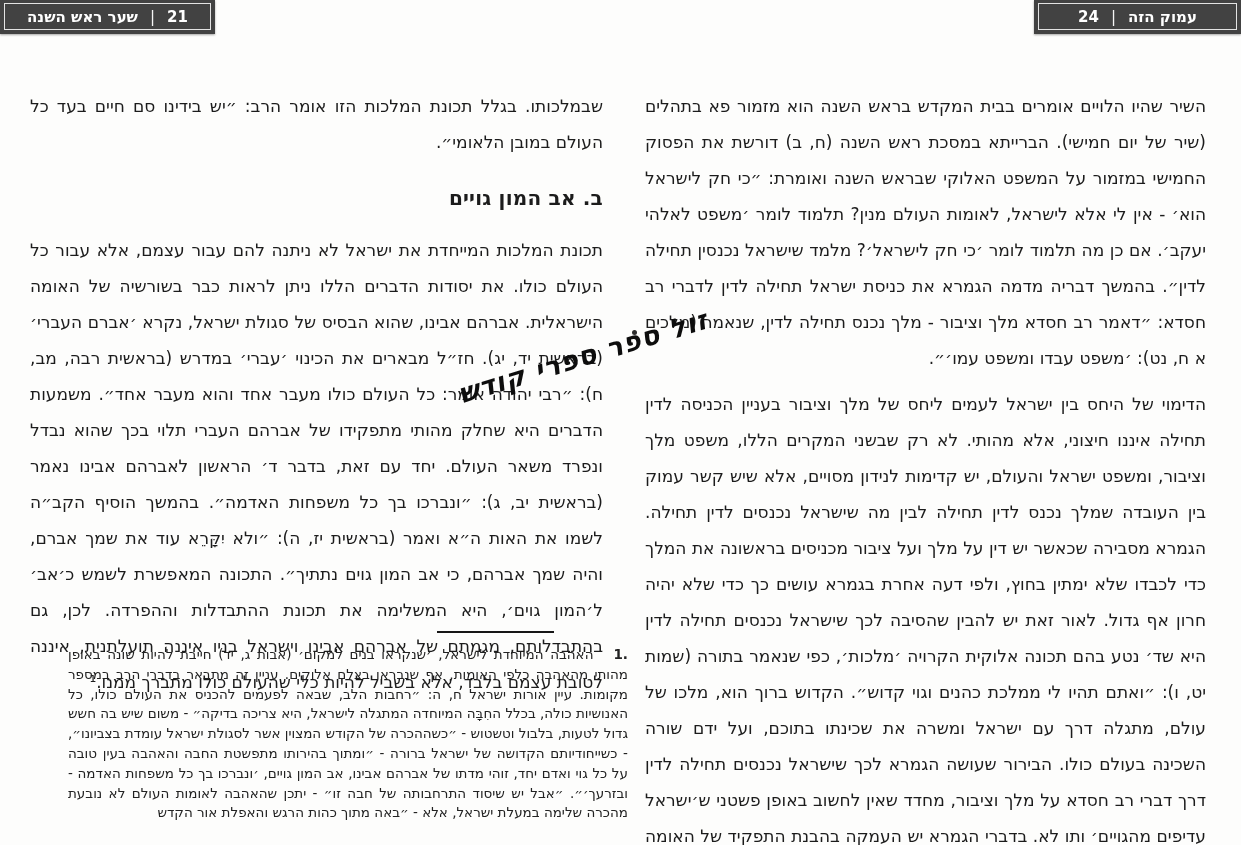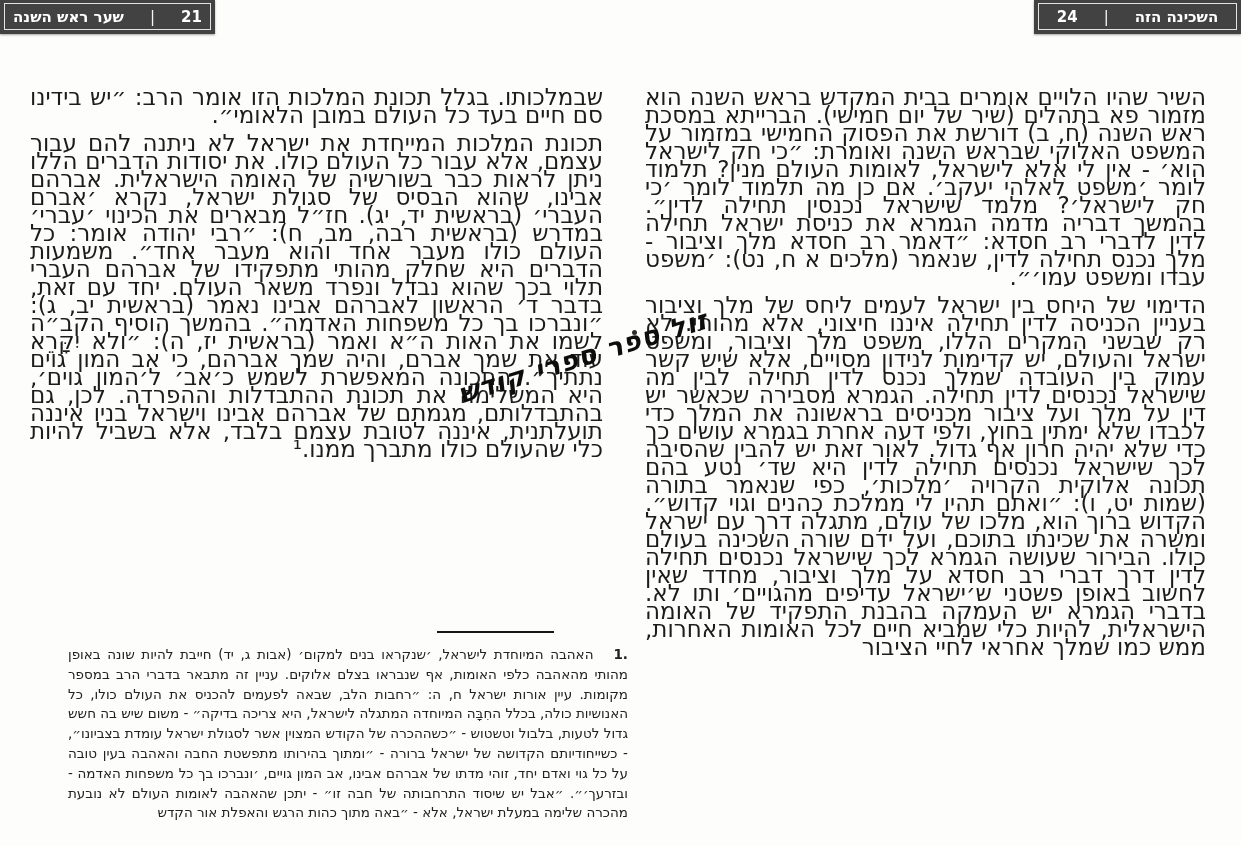--- a/index.html
+++ b/index.html
@@ -11,35 +11,35 @@
 
   
   .running-header {
     position:absolute; top:0; height:34px; background:#424242;
     box-shadow:0 1px 2px rgba(0,0,0,.35);
   }
   .running-header.left  { left:0;  width:215px; }
   .running-header.right { right:0; width:207px; }
   .running-header-inner {
     position:absolute; inset:3px 4px 4px 4px; border:1.5px solid #e3e3e3;
-    display:flex; align-items:center; justify-content:center; gap:26px;
+    display:flex; align-items:center; justify-content:center; gap:12px;
     color:#ffffff; font-size:15px; font-weight:bold; direction:ltr;
   }
   .running-header .sep { font-weight:normal; opacity:.95; }
 
   
   .page { position:absolute; direction:rtl; }
   .page-right { left:645px; top:88px; width:561px; }
   .page-left  { left:30px;  top:88px; width:573px; }
 
   .section-title { font-size:22px; font-weight:bold; margin:6px 0 24px 0; letter-spacing:.2px; }
   .page-left .section-title { font-size:20px; margin:26px 0 22px 0; }
 
   .body-par {
-    font-size:23px; line-height:18px; text-align:justify;
+    font-size:17px; line-height:36px; text-align:justify;
     margin:0 0 10px 0;
   }
 
   
   .footnote-sep {
     position:absolute; left:437px; top:631px; width:117px;
     border-top:2px solid #161616;
   }
   .footnote {
     position:absolute; left:28px; top:645px; width:560px;
@@ -67,39 +67,40 @@
 </style>
 </head>
 <body>
 
 <div class="sheet">
 
   <div class="running-header right">
     <div class="running-header-inner">
       <span>24</span>
       <span class="sep">|</span>
-      <span>השכינה הזה</span>
+      <span>עמוק הזה</span>
     </div>
   </div>
 
   <div class="running-header left">
     <div class="running-header-inner">
       <span>שער ראש השנה</span>
       <span class="sep">|</span>
       <span>21</span>
     </div>
   </div>
 
   <div class="page page-right">
     <p class="body-par">השיר שהיו הלויים אומרים בבית המקדש בראש השנה הוא מזמור פא בתהלים (שיר של יום חמישי). הברייתא במסכת ראש השנה (ח, ב) דורשת את הפסוק החמישי במזמור על המשפט האלוקי שבראש השנה ואומרת: ״כי חק לישראל הוא׳ - אין לי אלא לישראל, לאומות העולם מנין? תלמוד לומר ׳משפט לאלהי יעקב׳. אם כן מה תלמוד לומר ׳כי חק לישראל׳? מלמד שישראל נכנסין תחילה לדין״. בהמשך דבריה מדמה הגמרא את כניסת ישראל תחילה לדין לדברי רב חסדא: ״דאמר רב חסדא מלך וציבור - מלך נכנס תחילה לדין, שנאמר (מלכים א ח, נט): ׳משפט עבדו ומשפט עמו׳״.</p>
     <p class="body-par">הדימוי של היחס בין ישראל לעמים ליחס של מלך וציבור בעניין הכניסה לדין תחילה איננו חיצוני, אלא מהותי. לא רק שבשני המקרים הללו, משפט מלך וציבור, ומשפט ישראל והעולם, יש קדימות לנידון מסויים, אלא שיש קשר עמוק בין העובדה שמלך נכנס לדין תחילה לבין מה שישראל נכנסים לדין תחילה. הגמרא מסבירה שכאשר יש דין על מלך ועל ציבור מכניסים בראשונה את המלך כדי לכבדו שלא ימתין בחוץ, ולפי דעה אחרת בגמרא עושים כך כדי שלא יהיה חרון אף גדול. לאור זאת יש להבין שהסיבה לכך שישראל נכנסים תחילה לדין היא שד׳ נטע בהם תכונה אלוקית הקרויה ׳מלכות׳, כפי שנאמר בתורה (שמות יט, ו): ״ואתם תהיו לי ממלכת כהנים וגוי קדוש״. הקדוש ברוך הוא, מלכו של עולם, מתגלה דרך עם ישראל ומשרה את שכינתו בתוכם, ועל ידם שורה השכינה בעולם כולו. הבירור שעושה הגמרא לכך שישראל נכנסים תחילה לדין דרך דברי רב חסדא על מלך וציבור, מחדד שאין לחשוב באופן פשטני ש׳ישראל עדיפים מהגויים׳ ותו לא. בדברי הגמרא יש העמקה בהבנת התפקיד של האומה הישראלית, להיות כלי שמביא חיים לכל האומות האחרות, ממש כמו שמלך אחראי לחיי הציבור</p>
   </div>
 
   <div class="page page-left">
     <p class="body-par">שבמלכותו. בגלל תכונת המלכות הזו אומר הרב: ״יש בידינו סם חיים בעד כל העולם במובן הלאומי״.</p>
+    <h2 class="section-title">ב. אב המון גויים</h2>
     <p class="body-par">תכונת המלכות המייחדת את ישראל לא ניתנה להם עבור עצמם, אלא עבור כל העולם כולו. את יסודות הדברים הללו ניתן לראות כבר בשורשיה של האומה הישראלית. אברהם אבינו, שהוא הבסיס של סגולת ישראל, נקרא ׳אברם העברי׳ (בראשית יד, יג). חז״ל מבארים את הכינוי ׳עברי׳ במדרש (בראשית רבה, מב, ח): ״רבי יהודה אומר: כל העולם כולו מעבר אחד והוא מעבר אחד״. משמעות הדברים היא שחלק מהותי מתפקידו של אברהם העברי תלוי בכך שהוא נבדל ונפרד משאר העולם. יחד עם זאת, בדבר ד׳ הראשון לאברהם אבינו נאמר (בראשית יב, ג): ״ונברכו בך כל משפחות האדמה״. בהמשך הוסיף הקב״ה לשמו את האות ה״א ואמר (בראשית יז, ה): ״ולא יִקָּרֵא עוד את שמך אברם, והיה שמך אברהם, כי אב המון גוים נתתיך״. התכונה המאפשרת לשמש כ׳אב׳ ל׳המון גוים׳, היא המשלימה את תכונת ההתבדלות וההפרדה. לכן, גם בהתבדלותם, מגמתם של אברהם אבינו וישראל בניו איננה תועלתנית, איננה לטובת עצמם בלבד, אלא בשביל להיות כלי שהעולם כולו מתברך ממנו.¹</p>
   </div>
 
   <div class="footnote-sep"></div>
   <div class="footnote">
     <span class="fn-num" dir="ltr">1.</span><span>האהבה המיוחדת לישראל, ׳שנקראו בנים למקום׳ (אבות ג, יד) חייבת להיות שונה באופן מהותי מהאהבה כלפי האומות, אף שנבראו בצלם אלוקים. עניין זה מתבאר בדברי הרב במספר מקומות. עיין אורות ישראל ח, ה: ״רחבות הלב, שבאה לפעמים להכניס את העולם כולו, כל האנושיות כולה, בכלל החִבָּה המיוחדה המתגלה לישראל, היא צריכה בדיקה״ - משום שיש בה חשש גדול לטעות, בלבול וטשטוש - ״כשההכרה של הקודש המצוין אשר לסגולת ישראל עומדת בצביונו״, - כשייחודיותם הקדושה של ישראל ברורה - ״ומתוך בהירותו מתפשטת החבה והאהבה בעין טובה על כל גוי ואדם יחד, זוהי מדתו של אברהם אבינו, אב המון גויים, ׳ונברכו בך כל משפחות האדמה - ובזרעך׳״. ״אבל יש שיסוד התרחבותה של חבה זו״ - יתכן שהאהבה לאומות העולם לא נובעת מהכרה שלימה במעלת ישראל, אלא - ״באה מתוך כהות הרגש והאפלת אור הקדש</span>
   </div>
 
   <div class="stamp">זול ספר ספרי קודש</div>
 

